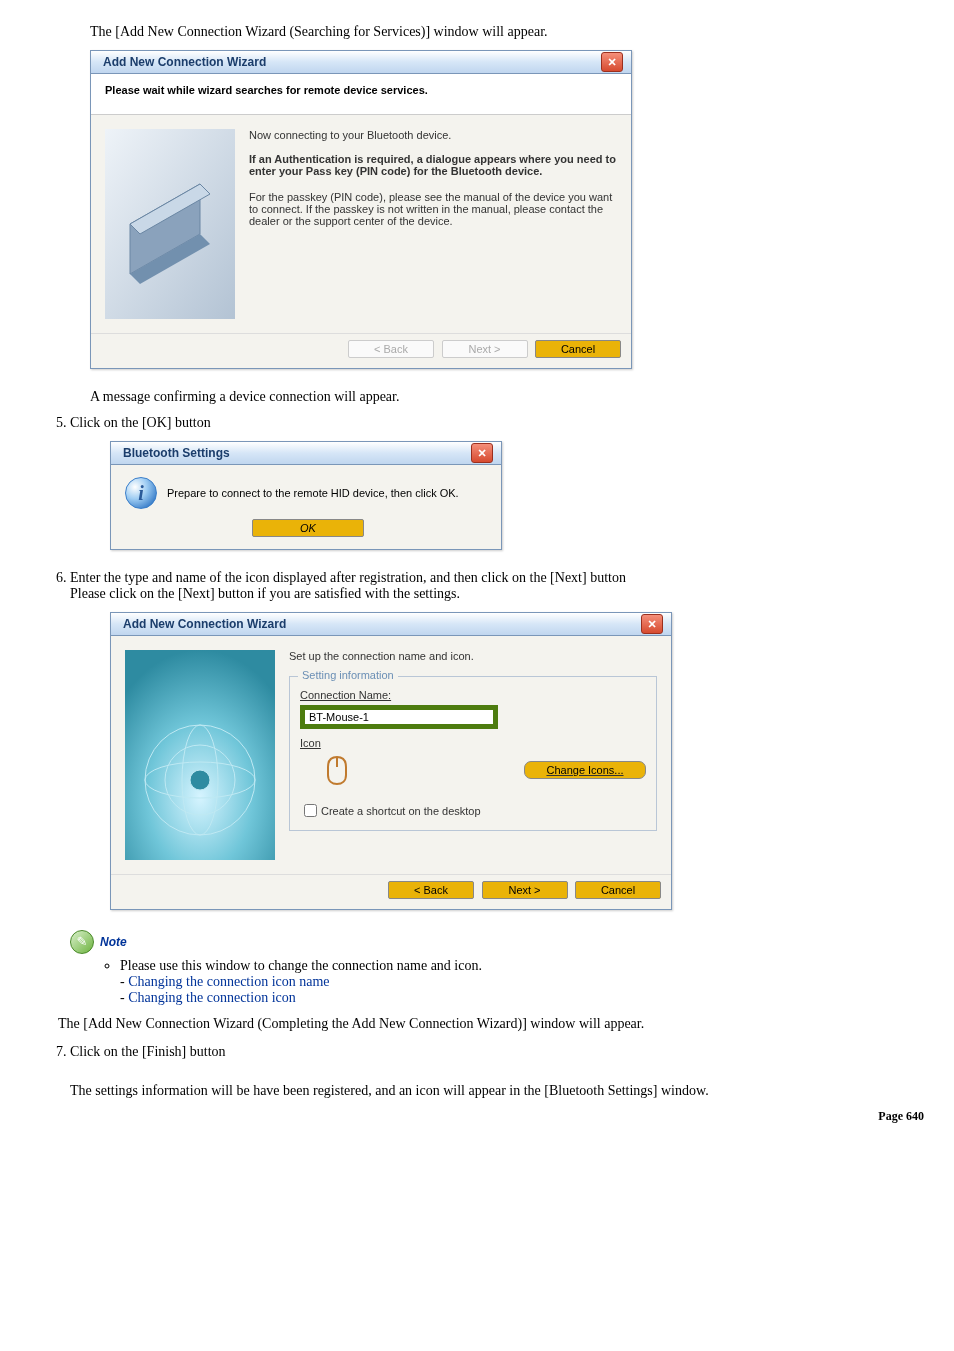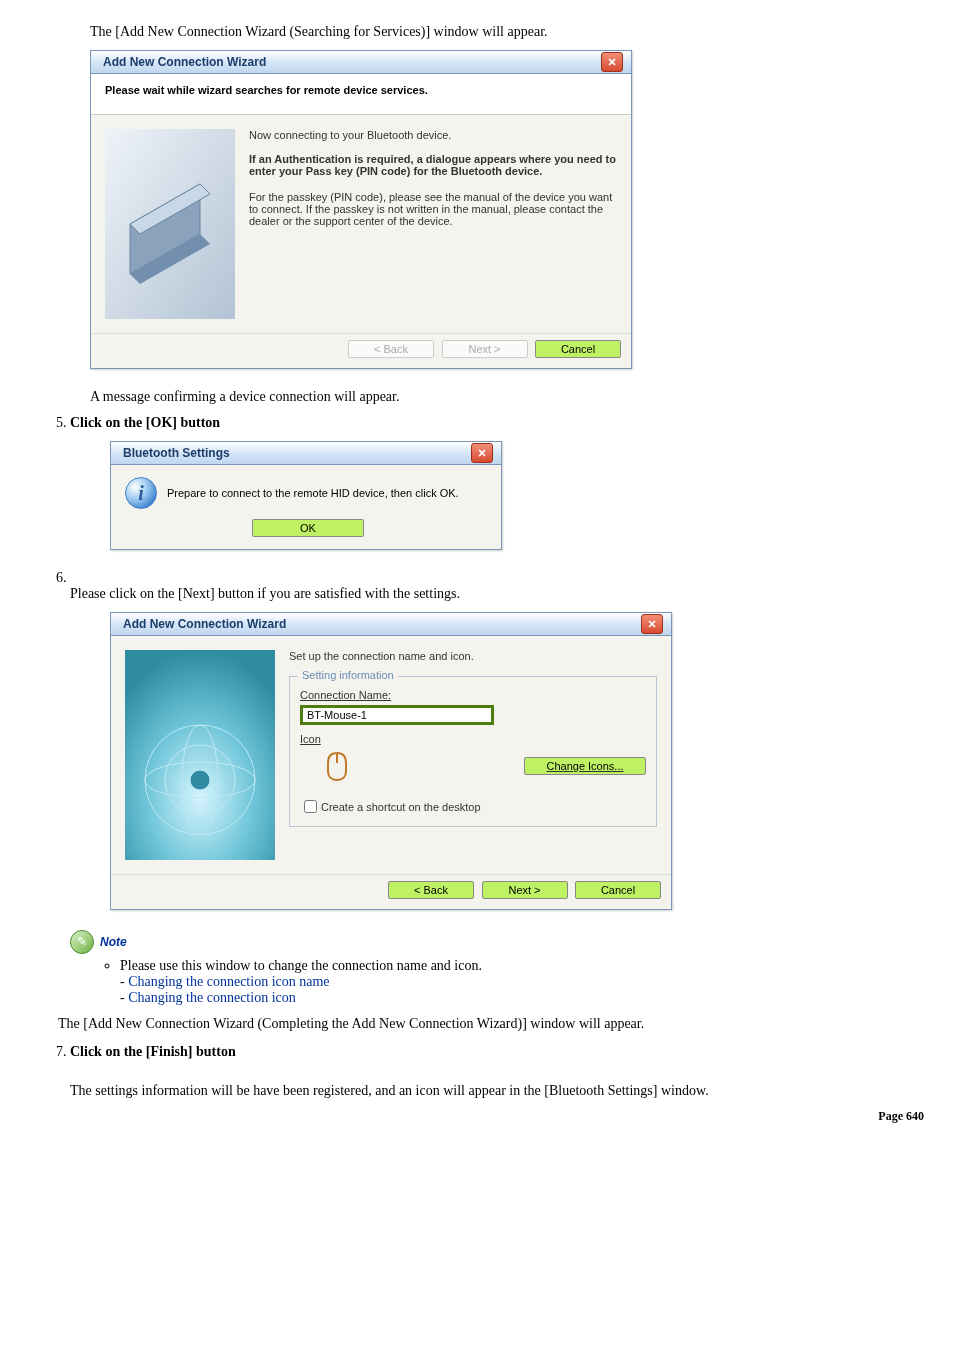--- a/index.html
+++ b/index.html
@@ -16,21 +16,21 @@
     margin: 4px 0 10px 40px;
   }
   ol.main-list {
     list-style-type: decimal;
     padding-left: 20px;
     margin: 0;
   }
   ol.main-list > li {
     margin-bottom: 10px;
   }
-  .bold { font-weight: bold; }
+  .bold { font-weight: normal; }
 
   
   .dialog {
     border: 1px solid #7a96b8;
     margin: 10px 0 20px 40px;
     background: #f4f3ee;
     box-shadow: 1px 1px 2px rgba(0,0,0,0.2);
   }
   .titlebar {
     display: flex;
@@ -94,21 +94,21 @@
     text-align: right;
     border-top: 1px solid #ddd;
   }
   .btn {
     display: inline-block;
     min-width: 64px;
     font-family: Tahoma, Arial, sans-serif;
     font-size: 11px;
     padding: 2px 10px;
     margin-left: 4px;
-    background: #bef264;
+    background: #eab308;
     border: 1px solid #888;
     border-radius: 2px;
     color: #000;
     text-align: center;
     cursor: pointer;
   }
   .btn.disabled {
     color: #aaa;
     border-color: #ccc;
     background: #fafafa;
@@ -140,21 +140,21 @@
     border-radius: 50%;
     background: radial-gradient(circle at 30% 30%, #fff, #9fcdf3 40%, #3a7ec9 80%);
     border: 1px solid #3a7ec9;
     display: flex; align-items: center; justify-content: center;
     color: #2a5a99; font-family: "Times New Roman", serif; font-size: 20px; font-weight: bold; font-style: italic;
   }
   .msgbox .mb-footer {
     text-align: center;
     padding: 4px 0 12px 0;
   }
-  .msgbox .btn { min-width: 90px; }
+  .msgbox .btn { min-width: 90px; font-style: italic; }
 
   
   .dialog2 { width: 560px; }
   .side-img2 {
     width: 150px; height: 210px;
     background: radial-gradient(circle at 50% 70%, #d6f4ff, #70c6d9 50%, #2e8ba1);
     margin-right: 14px;
     position: relative;
   }
   .side-img2 svg { width: 100%; height: 100%; }
@@ -169,21 +169,21 @@
     position: absolute; top: -8px; left: 8px;
     background: #f4f3ee; padding: 0 4px;
     font-size: 11px; color: #6b8fb5;
   }
   .form-row { margin: 4px 0; text-decoration: underline; }
   .text-input {
     font-family: Tahoma, Arial, sans-serif;
     font-size: 11px;
     padding: 1px 4px;
     width: 180px;
-    border: 3px solid #4d7c0f;
+    border: 5px solid #4d7c0f;
     background: #fff;
   }
   .icon-preview {
     width: 34px; height: 34px;
     display: inline-flex; align-items: center; justify-content: center;
     vertical-align: middle;
     margin-left: 20px;
   }
   .mouse-svg { width: 28px; height: 30px; }
   .checkbox-row { margin-top: 14px; display: flex; align-items: center; }
@@ -275,21 +275,21 @@
         <div>Prepare to connect to the remote HID device, then click OK.</div>
       </div>
       <div class="mb-footer">
         <span class="btn">OK</span>
       </div>
     </div>
 
   </li>
 
   <li>
-    <br>
+    <span class="bold">Enter the type and name of the icon displayed after registration, and then click on the [Next] button</span><br>
     <span>Please click on the [Next] button if you are satisfied with the settings.</span>
 
     
     <div class="dialog dialog2">
       <div class="titlebar">
         <div class="titlebar-text">Add New Connection Wizard</div>
         <div class="close-btn">✕</div>
       </div>
       <div class="dialog-body">
         <div class="side-img2">
@@ -319,21 +319,21 @@
             </div>
             <div class="form-row" style="margin-top:8px;">Icon</div>
             <div class="form-row" style="display:flex;align-items:center;">
               <span class="icon-preview">
                 <svg class="mouse-svg" viewBox="0 0 28 30">
                   <path d="M14 2 C8 2 5 6 5 12 L5 20 C5 26 9 29 14 29 C19 29 23 26 23 20 L23 12 C23 6 20 2 14 2 Z" fill="none" stroke="#c07a2e" stroke-width="2"></path>
                   <line x1="14" y1="2" x2="14" y2="12" stroke="#c07a2e" stroke-width="2"></line>
                 </svg>
               </span>
               <span style="flex:1"></span>
-              <span class="btn" style="min-width:100px;">Change Icons...</span>
+              <span class="btn" style="min-width:100px;border-radius:7px;">Change Icons...</span>
             </div>
             <div class="checkbox-row">
               <input type="checkbox" style="">
               <span>Create a shortcut on the desktop</span>
             </div>
           </div>
         </div>
       </div>
       <div class="dialog-footer">
         <span class="btn">&lt; Back</span>

